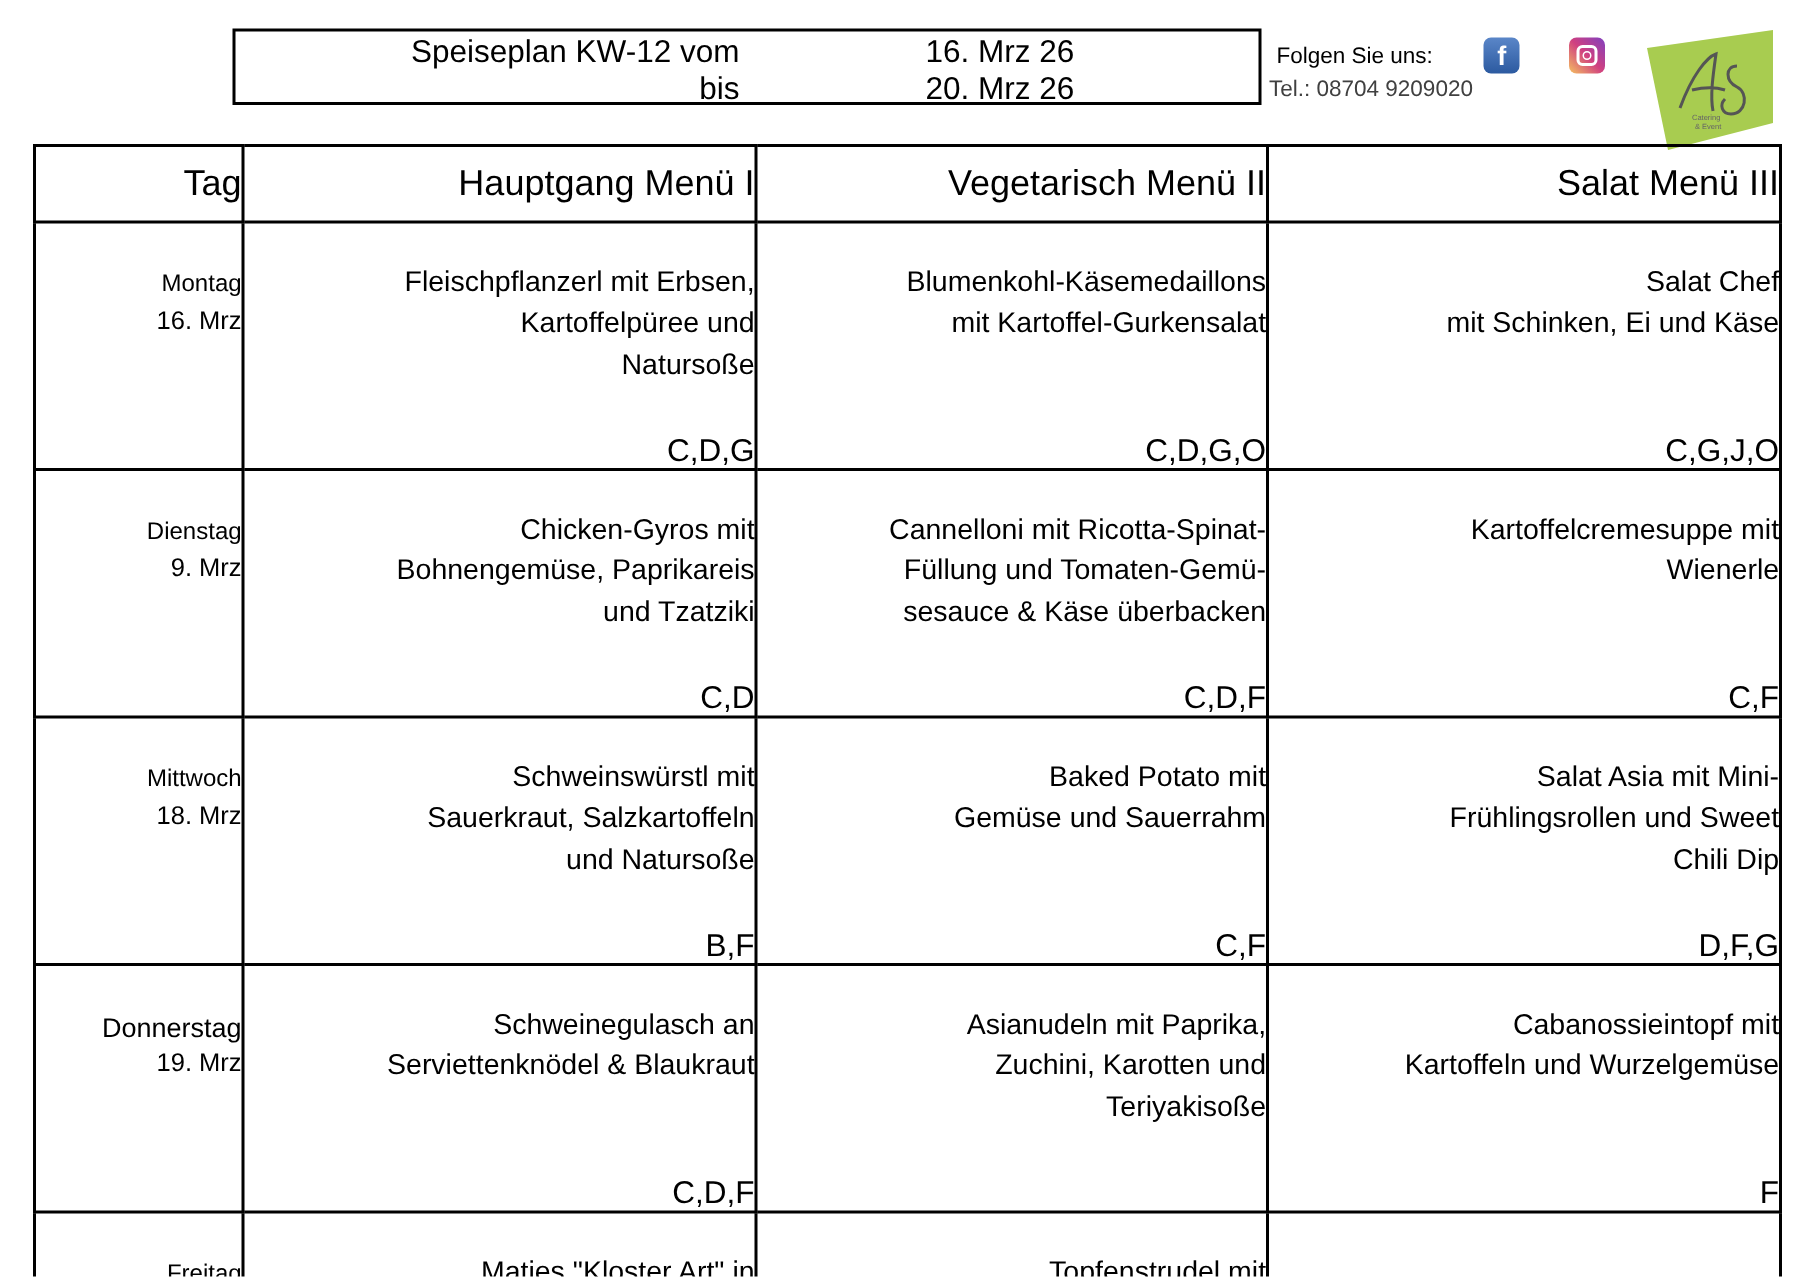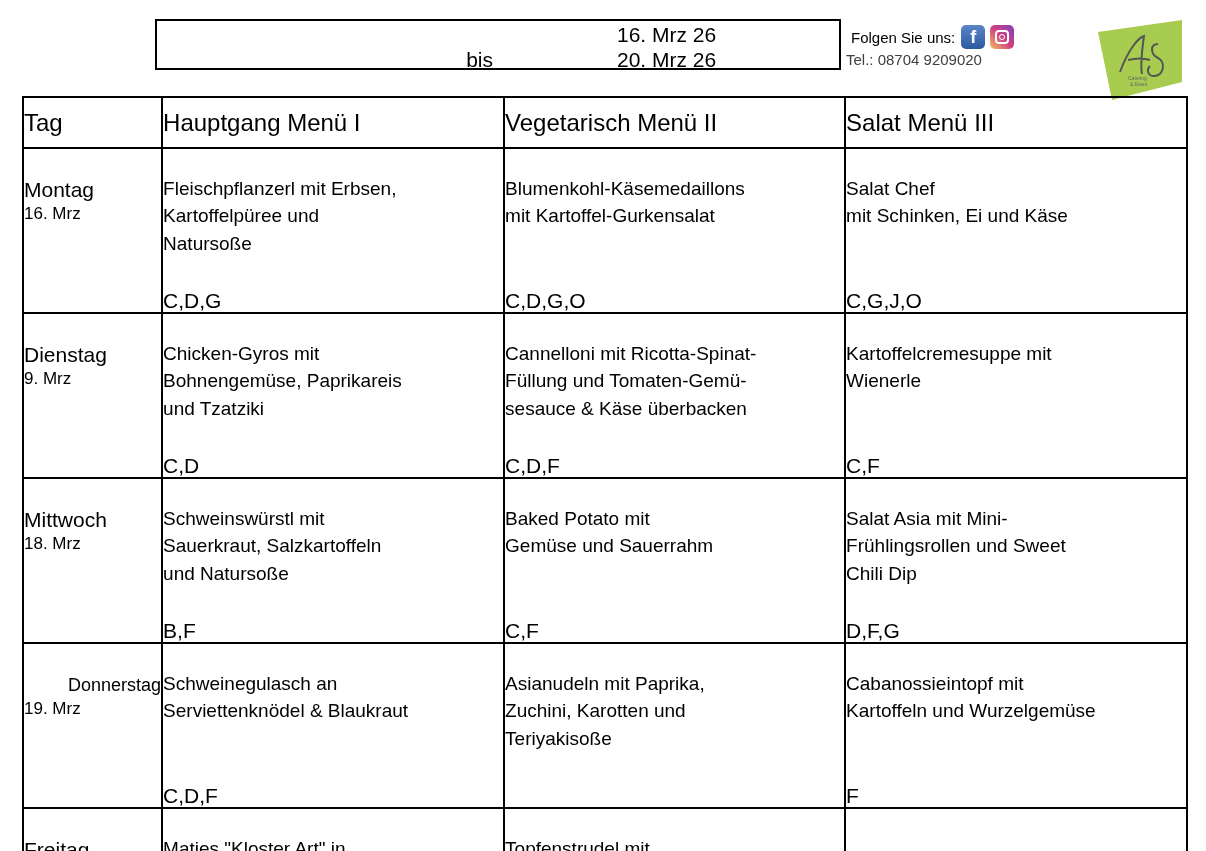--- a/index.html
+++ b/index.html
@@ -7,52 +7,53 @@
            font-family: "Liberation Sans", sans-serif; color: #000; }
 
     .header-box { position: absolute; left: 155px; top: 19px; width: 686px; height: 51px;
                   border: 2px solid #000; box-sizing: border-box; }
     .hdr-text { position: absolute; font-size: 21px; line-height: 25px; white-space: nowrap; }
     .hdr-title { right: 346px; top: 1px; }
     .hdr-bis { right: 346px; top: 26px; }
     .hdr-from { left: 460px; top: 1px; }
     .hdr-to { left: 460px; top: 26px; }
 
-    .follow { position: absolute; left: 851px; top: 25px; font-size: 15px; white-space: nowrap; display:flex; align-items:center; }
+    .follow { position: absolute; left: 851px; top: 25px; font-size: 15px; white-space: nowrap; display:flex; align-items:center;gap:28px; }
     .follow .lbl { margin-right: 6px; }
     .social { width: 24px; height: 24px; border-radius: 5px; display: inline-flex; align-items: center;
               justify-content: center; margin-right: 5px; color: #fff; font-weight: bold; font-size: 18px; }
     .fb { background: linear-gradient(#5a86c8, #2c5aa0); font-family: "Liberation Sans", sans-serif; }
     .ig { background: linear-gradient(45deg, #f5c060, #d04080 50%, #8040c0); }
     .ig .cam { width: 14px; height: 14px; border: 2px solid #fff; border-radius: 4px; box-sizing: border-box;
                position: relative; display:flex; align-items:center; justify-content:center; }
     .ig .cam::after { content: ""; width: 6px; height: 6px; border: 1.5px solid #fff; border-radius: 50%; box-sizing: border-box; }
     .tel { position: absolute; left: 846px; top: 51px; font-size: 15px; color: #404040; white-space: nowrap; }
 
     .logo { position: absolute; left: 1098px; top: 20px; width: 84px; height: 80px; }
 
     .menu-table { position: absolute; left: 22px; top: 96px; border-collapse: collapse; table-layout: fixed; }
-    .menu-table td, .menu-table th { border: 2px solid #000; padding: 0; vertical-align: top; text-align: left; font-weight: normal; }
+    .menu-table td, .menu-table th { border: 2px solid #000; padding: 0; vertical-align: top; text-align: right; font-weight: normal; }
     .menu-table th { height: 49px; font-size: 24px; vertical-align: middle; }
     .menu-table td { height: 135px; position: relative; }
     .col-day { width: 131px; }
     .col-m1 { width: 342px; }
     .col-m2 { width: 341px; }
     .col-m3 { width: 342px; }
     .day-cell { padding-top: 28px !important; }
-    .day-name { font-size: 21px; line-height: 26px; display: block; }
+    .day-name { font-size: 16px; line-height: 26px; display: block; }
     .day-name.small { font-size: 18px; padding-left: 44px; }
     .day-date { font-size: 17px; line-height: 22px; display: block; }
     .dish { font-size: 19px; line-height: 27.4px; padding-top: 26px; white-space: pre-line; display:block; }
     .allergens { position: absolute; left: 0; right: 0; bottom: -2px; font-size: 21px; line-height: 27px; }
   </style>
 </head>
 <body>
 
 <div class="header-box">
+  <span class="hdr-text hdr-title">Speiseplan KW-12 vom</span>
   <span class="hdr-text hdr-bis">bis</span>
   <span class="hdr-text hdr-from">16. Mrz 26</span>
   <span class="hdr-text hdr-to">20. Mrz 26</span>
 </div>
 
 <div class="follow">
   <span class="lbl">Folgen Sie uns:</span>
   <span class="social fb">f</span>
   <span class="social ig">
       <span class="cam"></span>

